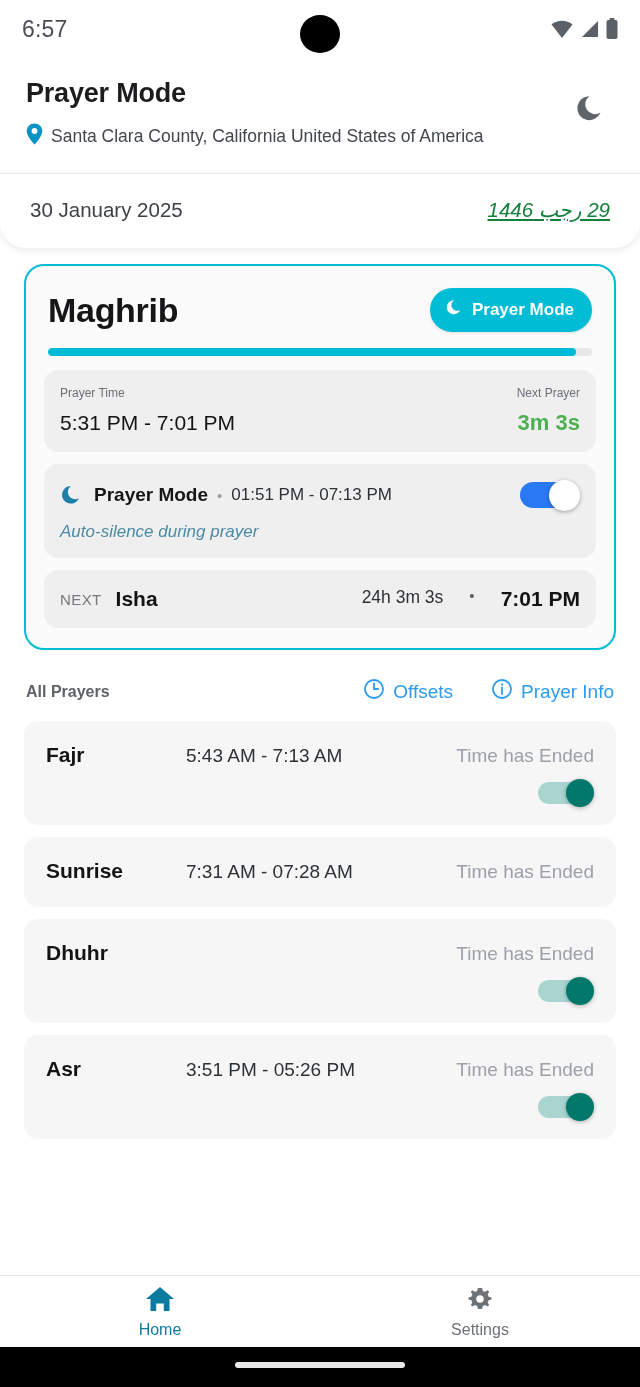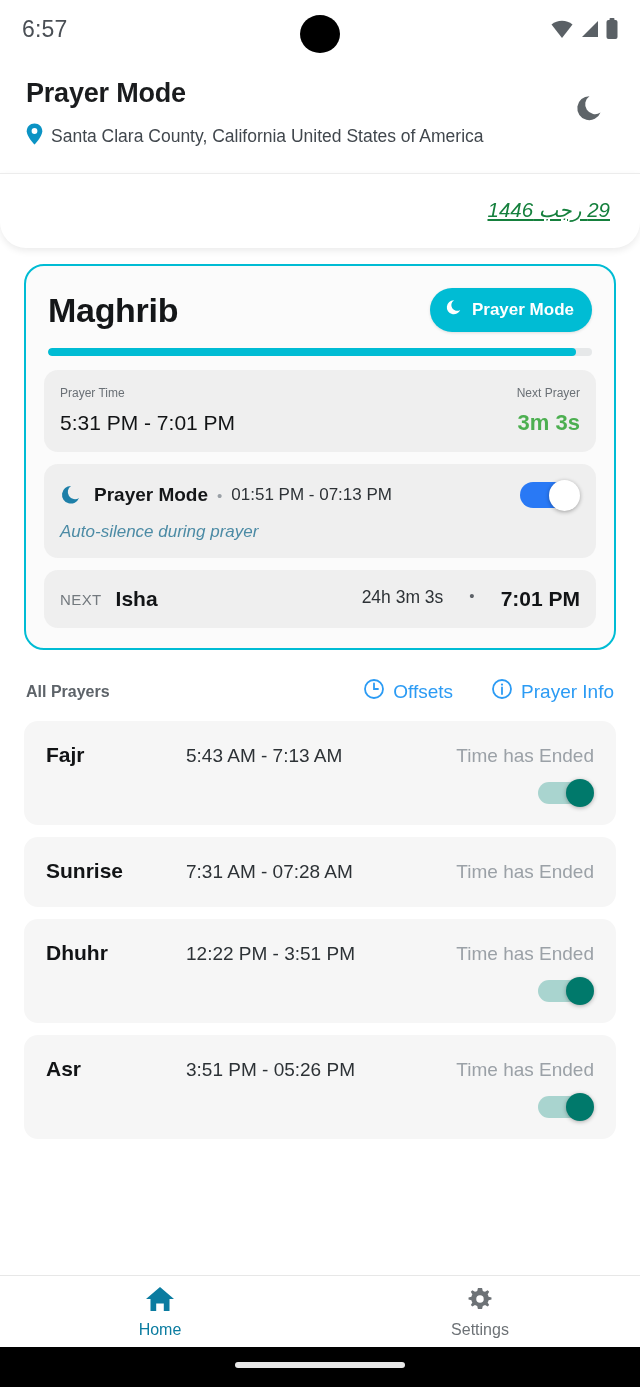--- a/index.html
+++ b/index.html
@@ -418,20 +418,21 @@
       </div>
     </div>
     <div class="header-moon">
       <svg width="34" height="34" viewBox="0 0 34 34">
         <path d="M26.5 20.5 A12 12 0 1 1 15.5 4.2 A9.5 9.5 0 0 0 26.5 20.5 Z" fill="#5e6468"></path>
       </svg>
     </div>
   </div>
 
   <div class="date-card">
+    <div class="greg-date">30 January 2025</div>
     <div class="hijri-date">29 رجب 1446</div>
   </div>
 
   <div class="main-card">
 
     <div class="main-card-top">
       <div class="current-prayer-name">Maghrib</div>
       <div class="prayer-mode-chip">
         <span>
           <svg width="19" height="19" viewBox="0 0 20 20">
@@ -530,21 +531,20 @@
       <div class="prow-main">
         <div class="prow-name">Sunrise</div>
         <div class="prow-time">7:31 AM - 07:28 AM</div>
         <div class="prow-status">Time has Ended</div>
       </div>
     </div>
 
     <div class="prayer-row">
       <div class="prow-main">
         <div class="prow-name">Dhuhr</div>
-        <div class="prow-time">12:22 PM - 3:51 PM</div>
         <div class="prow-status">Time has Ended</div>
       </div>
       <div class="switch-wrap">
         <span class="prow-switch">
           <span class="track"></span>
           <span class="thumb"></span>
         </span>
       </div>
     </div>
 

